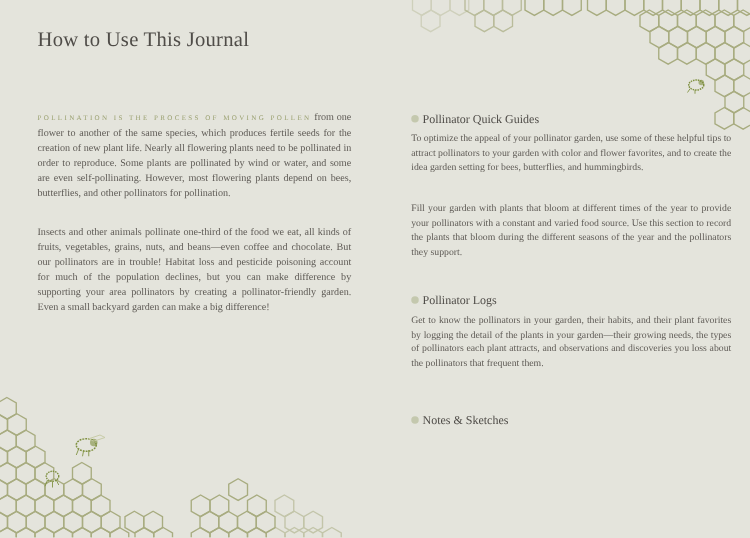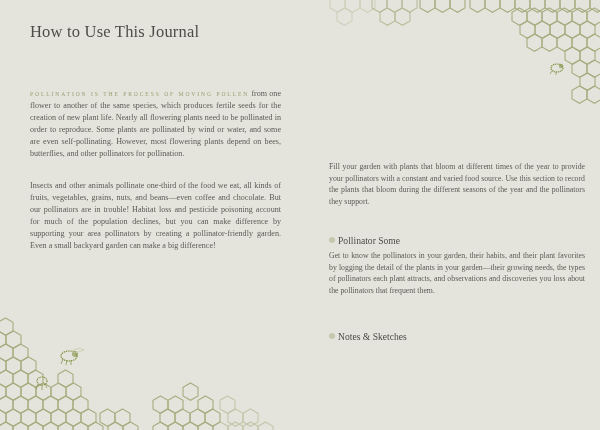--- a/index.html
+++ b/index.html
@@ -199,30 +199,35 @@
         <use href="#hx2" x="277" y="86"></use>
     </svg>
     <svg class="deco" style="left:248px;top:60px;" width="18" height="16" viewBox="0 0 18 16">
       <ellipse cx="9" cy="8" rx="6" ry="4" fill="none" stroke="#7f9040" stroke-width="1.2" stroke-dasharray="1.2 0.7"></ellipse>
       <circle cx="13" cy="6" r="2.2" fill="#7f9040" opacity="0.6"></circle>
       <path d="M4 11 L2 14 M8 12 L8 15" stroke="#7f9040" stroke-width="0.7"></path>
     </svg>
   </div>
 
   <div class="section" style="top:89px;">
+    <div class="section-head">
+      <span class="bullet"></span>
+      <span>Pollinator Quick Guides</span>
+    </div>
+    <p class="section-body">To optimize the appeal of your pollinator garden, use some of these helpful tips to attract pollinators to your garden with color and flower favorites, and to create the idea garden setting for bees, butterflies, and hummingbirds.</p>
   </div>
 
   <div class="section" style="top:161px;">
     <p class="section-body">Fill your garden with plants that bloom at different times of the year to provide your pollinators with a constant and varied food source. Use this section to record the plants that bloom during the different seasons of the year and the pollinators they support.</p>
   </div>
 
   <div class="section" style="top:234px;">
     <div class="section-head">
       <span class="bullet"></span>
-      <span>Pollinator Some</span>
+      <span>Pollinator Logs</span>
     </div>
     <p class="section-body">Get to know the pollinators in your garden, their habits, and their plant favorites by logging the detail of the plants in your garden—their growing needs, the types of pollinators each plant attracts, and observations and discoveries you loss about the pollinators that frequent them.</p>
   </div>
 
   <div class="section" style="top:330px;">
     <div class="section-head">
       <span class="bullet"></span>
       <span>Notes &amp; Sketches</span>
     </div>
   </div>

